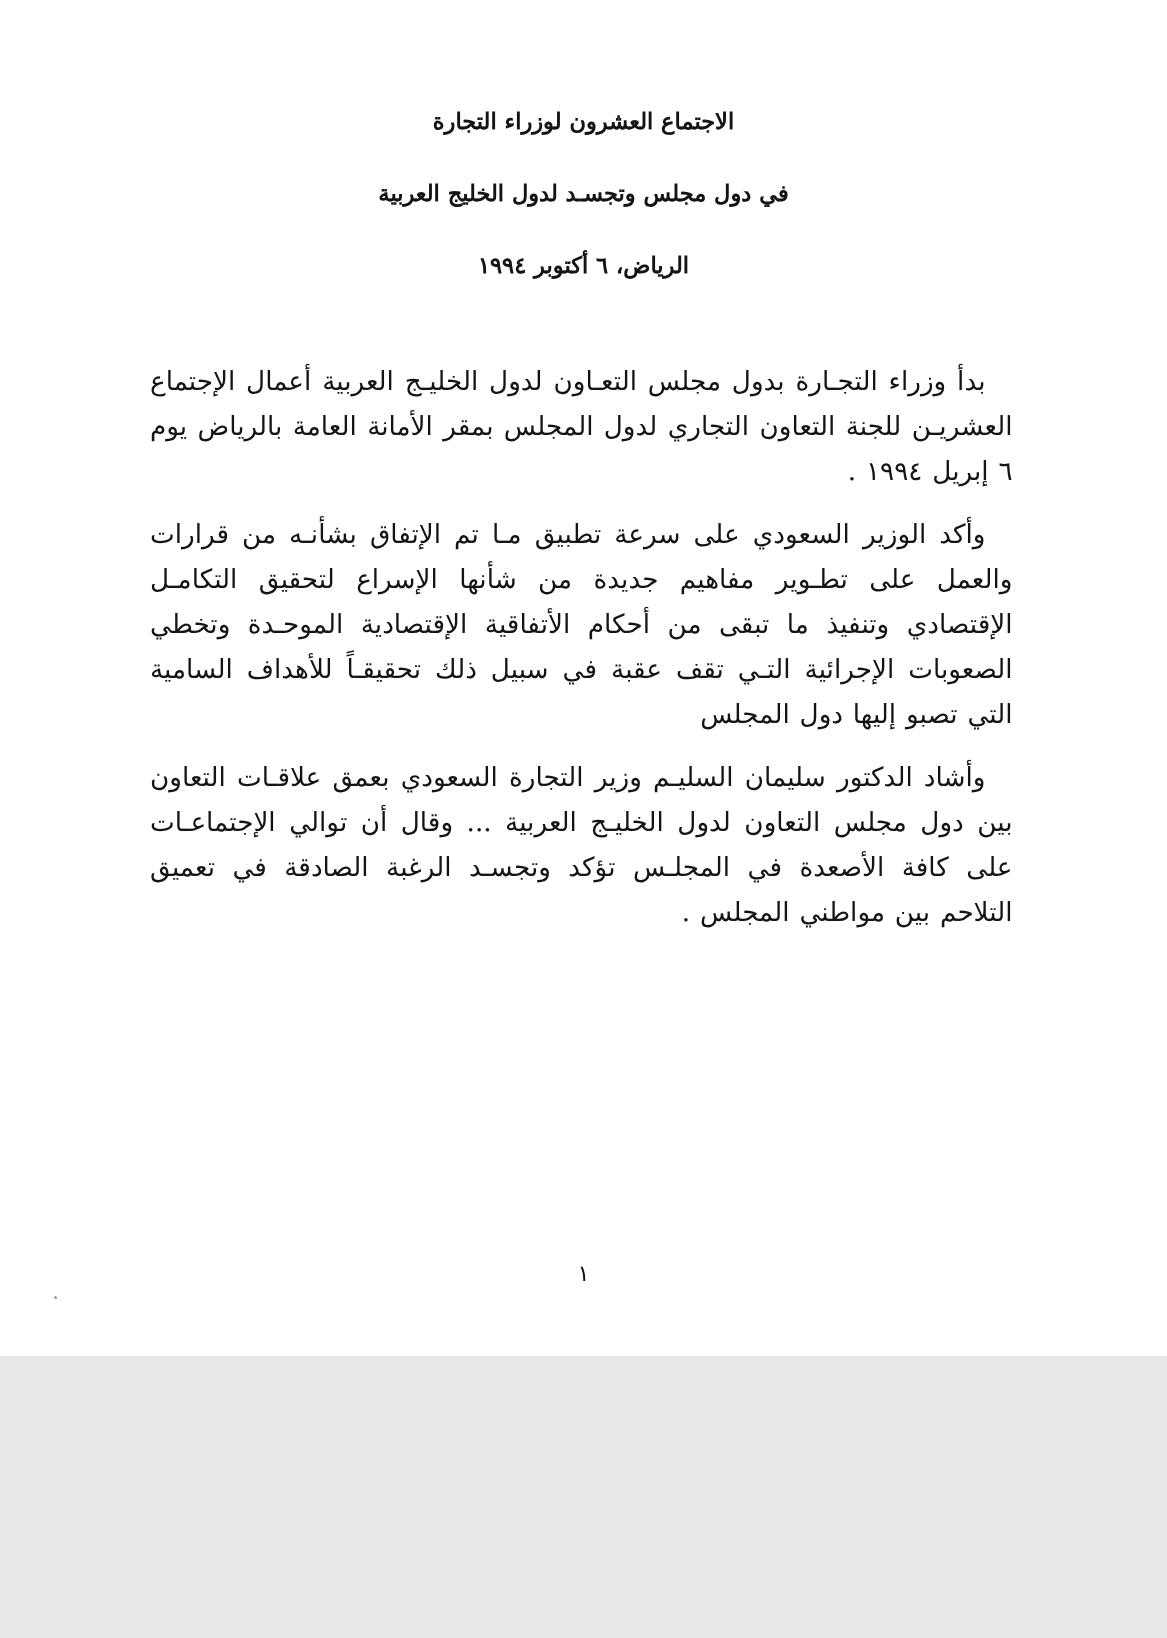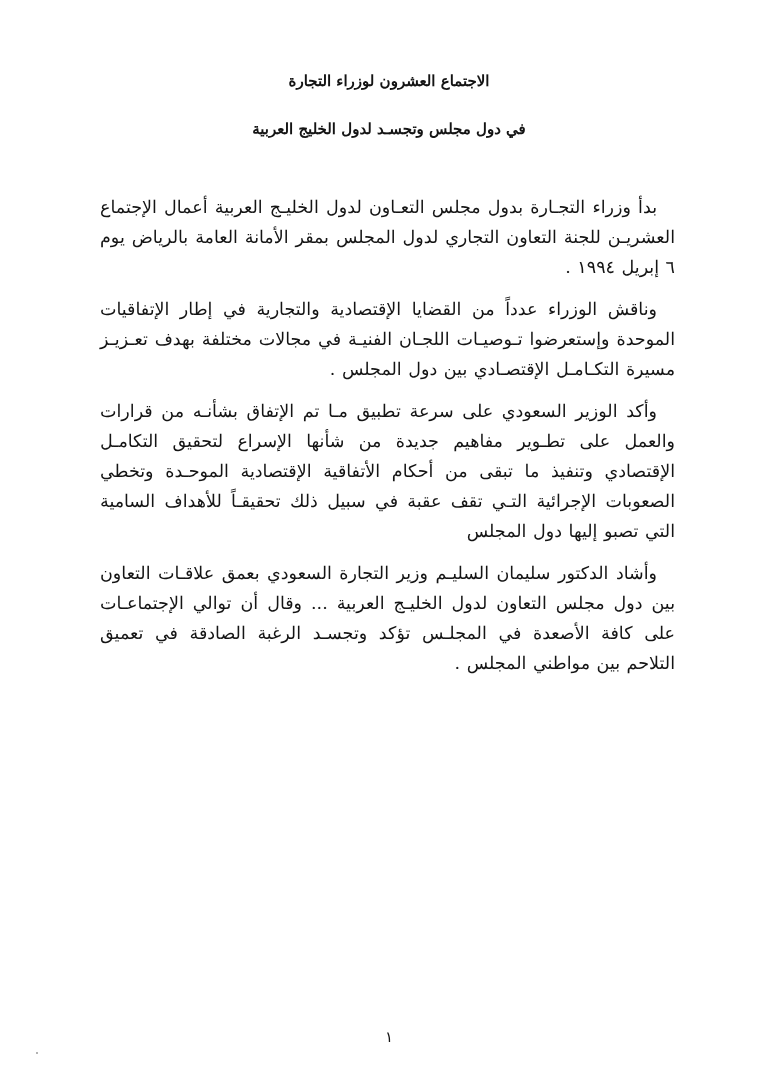--- a/index.html
+++ b/index.html
@@ -3,21 +3,21 @@
 <meta charset="utf-8">
 <style>
   html, body {
     margin: 0;
     padding: 0;
     background: #e8e8e8;
   }
   .page {
     position: relative;
     width: 778px;
-    height: 1092px;
+    height: 904px;
     margin: 0 auto;
     background: #ffffff;
     overflow: hidden;
     font-family: "DejaVu Serif", "Liberation Serif", serif;
     color: #141414;
   }
   .title-block {
     direction: rtl;
     text-align: center;
     padding-top: 72px;
@@ -60,25 +60,25 @@
   }
 </style>
 </head>
 <body>
 
 <div class="page">
 
   <div class="title-block">
     <p class="title-line">الاجتماع العشرون لوزراء التجارة</p>
     <p class="title-line">في دول مجلس وتجسـد لدول الخليج العربية</p>
+    <p class="title-line">الرياض، ٦ أكتوبر ١٩٩٤</p>
   </div>
 
   <div class="body-block">
     <p class="para">بدأ وزراء التجـارة بدول مجلس التعـاون لدول الخليـج العربية أعمال الإجتماع العشريـن للجنة التعاون التجاري لدول المجلس بمقر الأمانة العامة بالرياض يوم ٦ إبريل ١٩٩٤ .</p>
-    <p class="para">وناقش الوزراء عدداً من القضايا الإقتصادية والتجارية في إطار الإتفاقيات الموحدة وإستعرضوا تـوصيـات اللجـان الفنيـة في مجالات مختلفة بهدف تعـزيـز مسيرة التكـامـل الإقتصـادي بين دول المجلس .</p>
     <p class="para">وأكد الوزير السعودي على سرعة تطبيق مـا تم الإتفاق بشأنـه من قرارات والعمل على تطـوير مفاهيم جديدة من شأنها الإسراع لتحقيق التكامـل الإقتصادي وتنفيذ ما تبقى من أحكام الأتفاقية الإقتصادية الموحـدة وتخطي الصعوبات الإجرائية التـي تقف عقبة في سبيل ذلك تحقيقـاً للأهداف السامية التي تصبو إليها دول المجلس</p>
     <p class="para">وأشاد الدكتور سليمان السليـم وزير التجارة السعودي بعمق علاقـات التعاون بين دول مجلس التعاون لدول الخليـج العربية ... وقال أن توالي الإجتماعـات على كافة الأصعدة في المجلـس تؤكد وتجسـد الرغبة الصادقة في تعميق التلاحم بين مواطني المجلس .</p>
   </div>
 
   <div class="page-number">١</div>
 
   <div class="speck"></div>
 
 </div>
 

